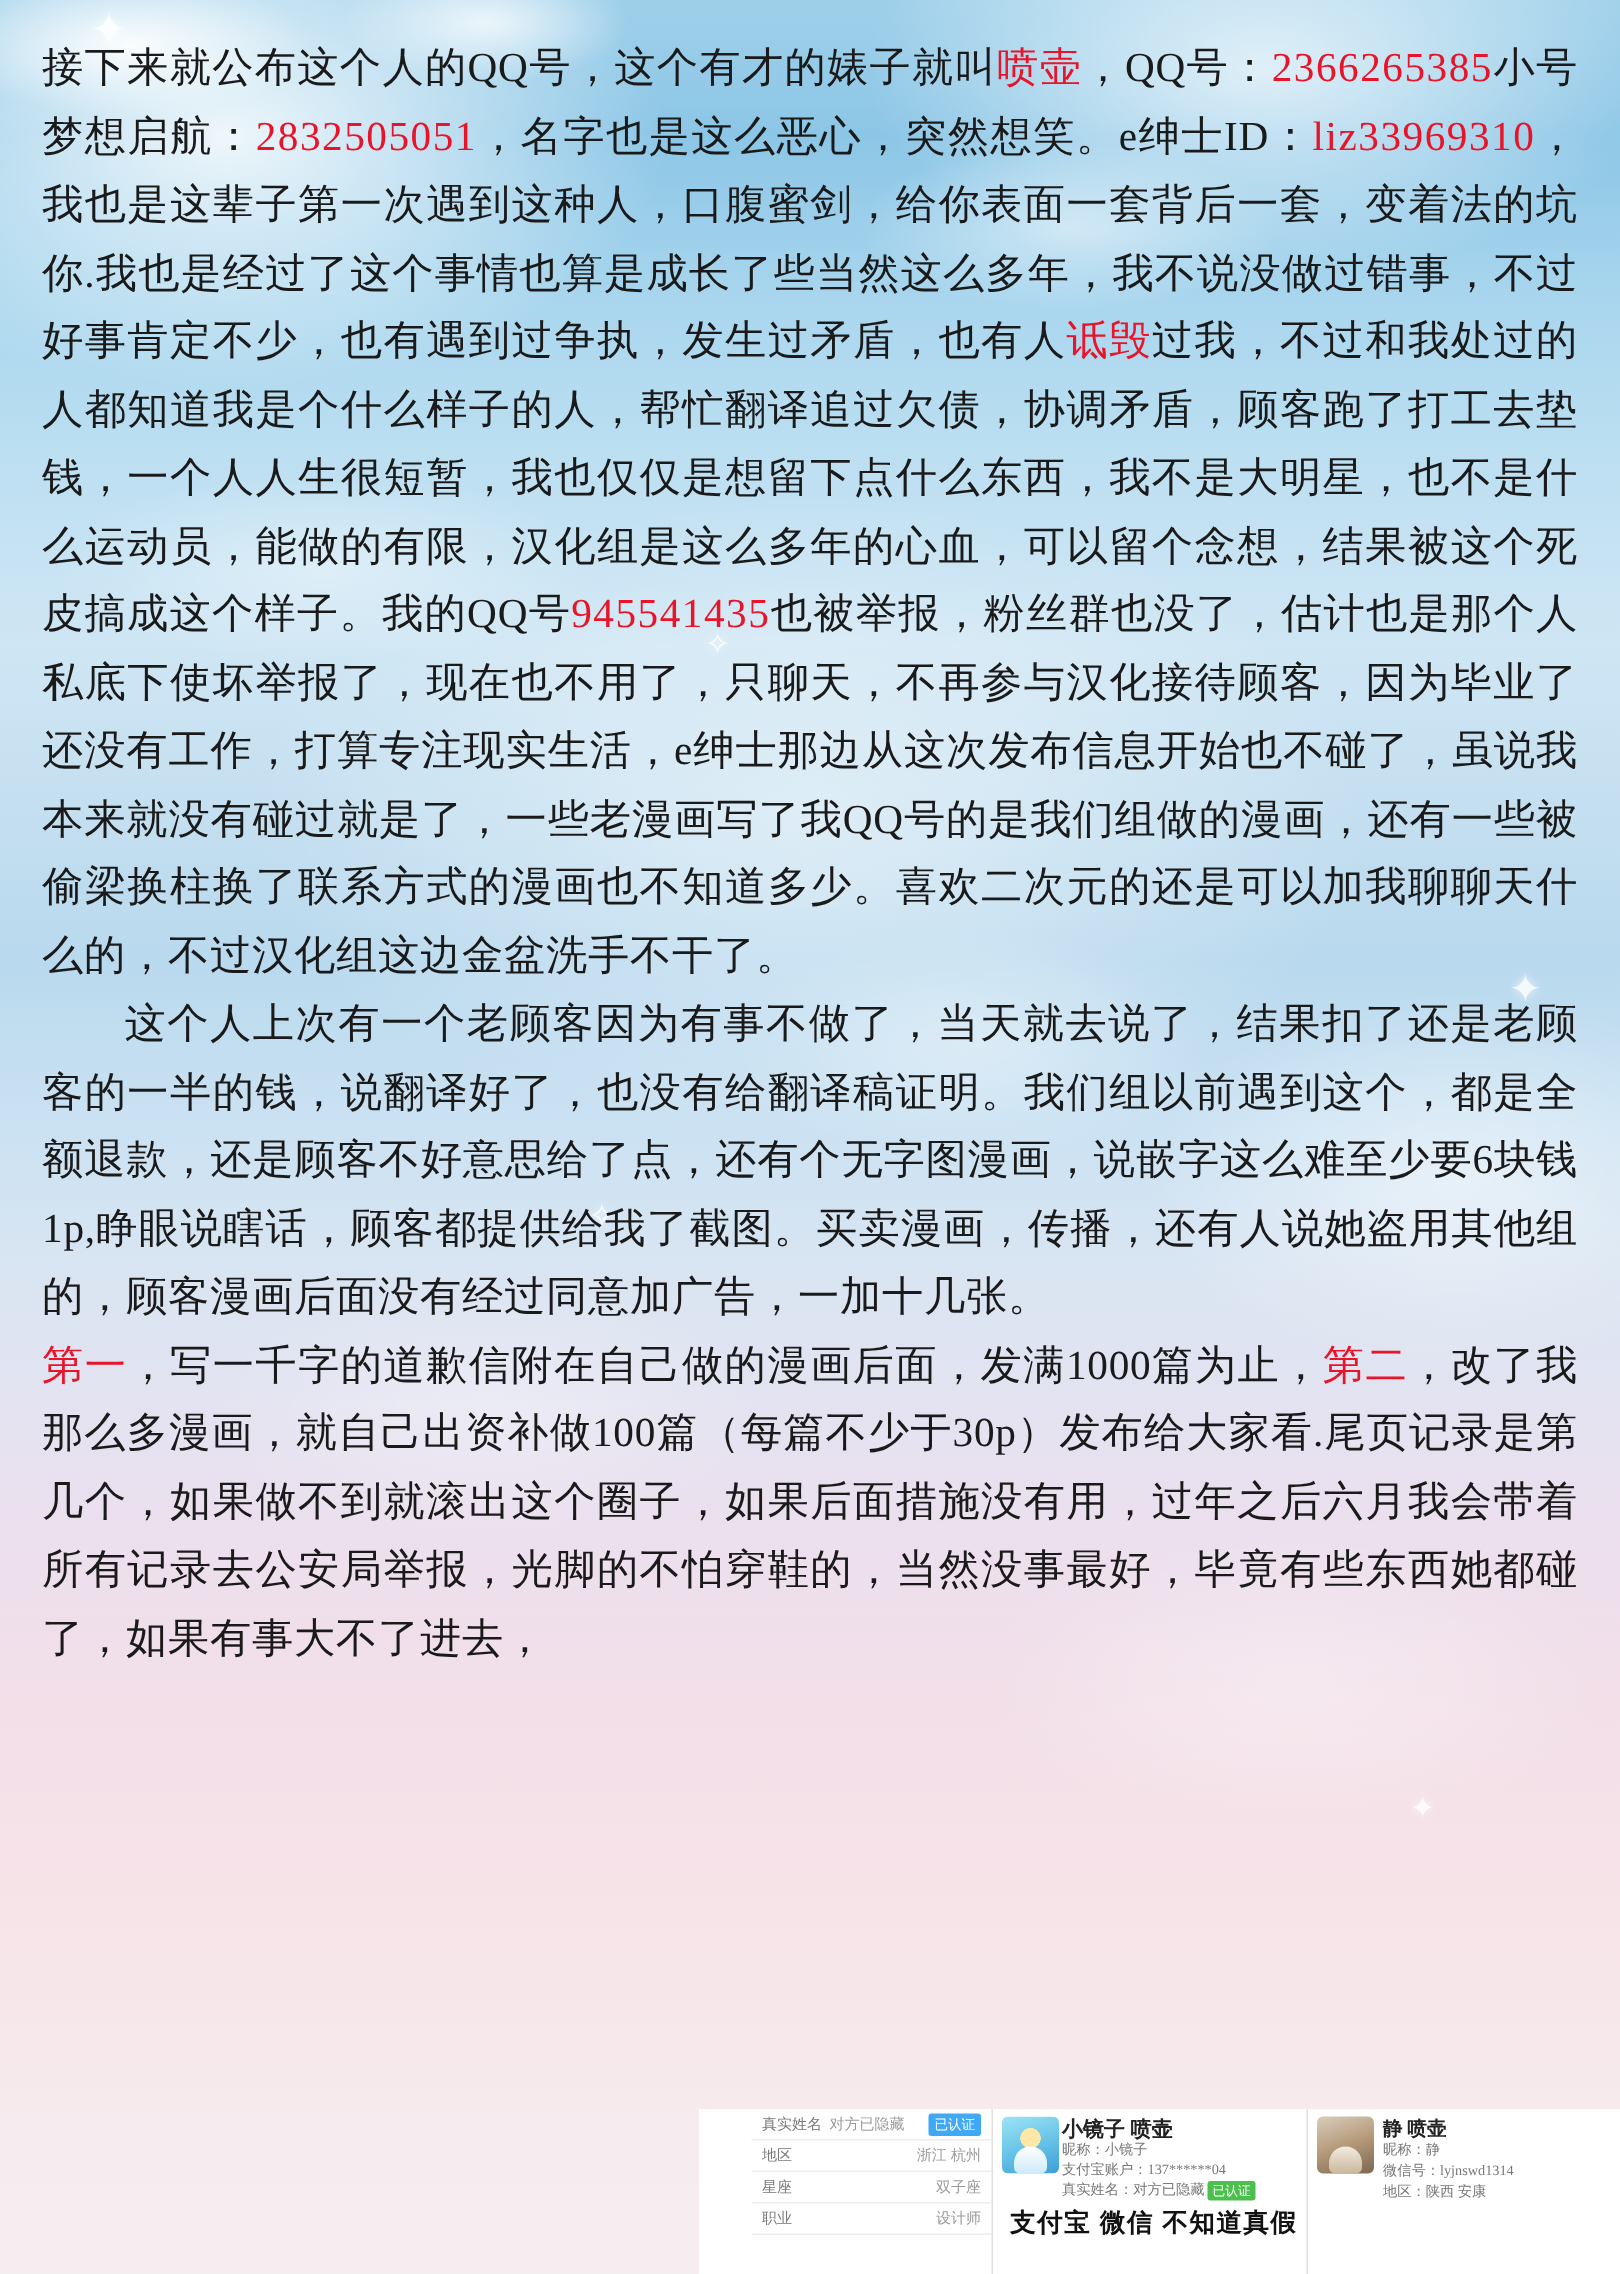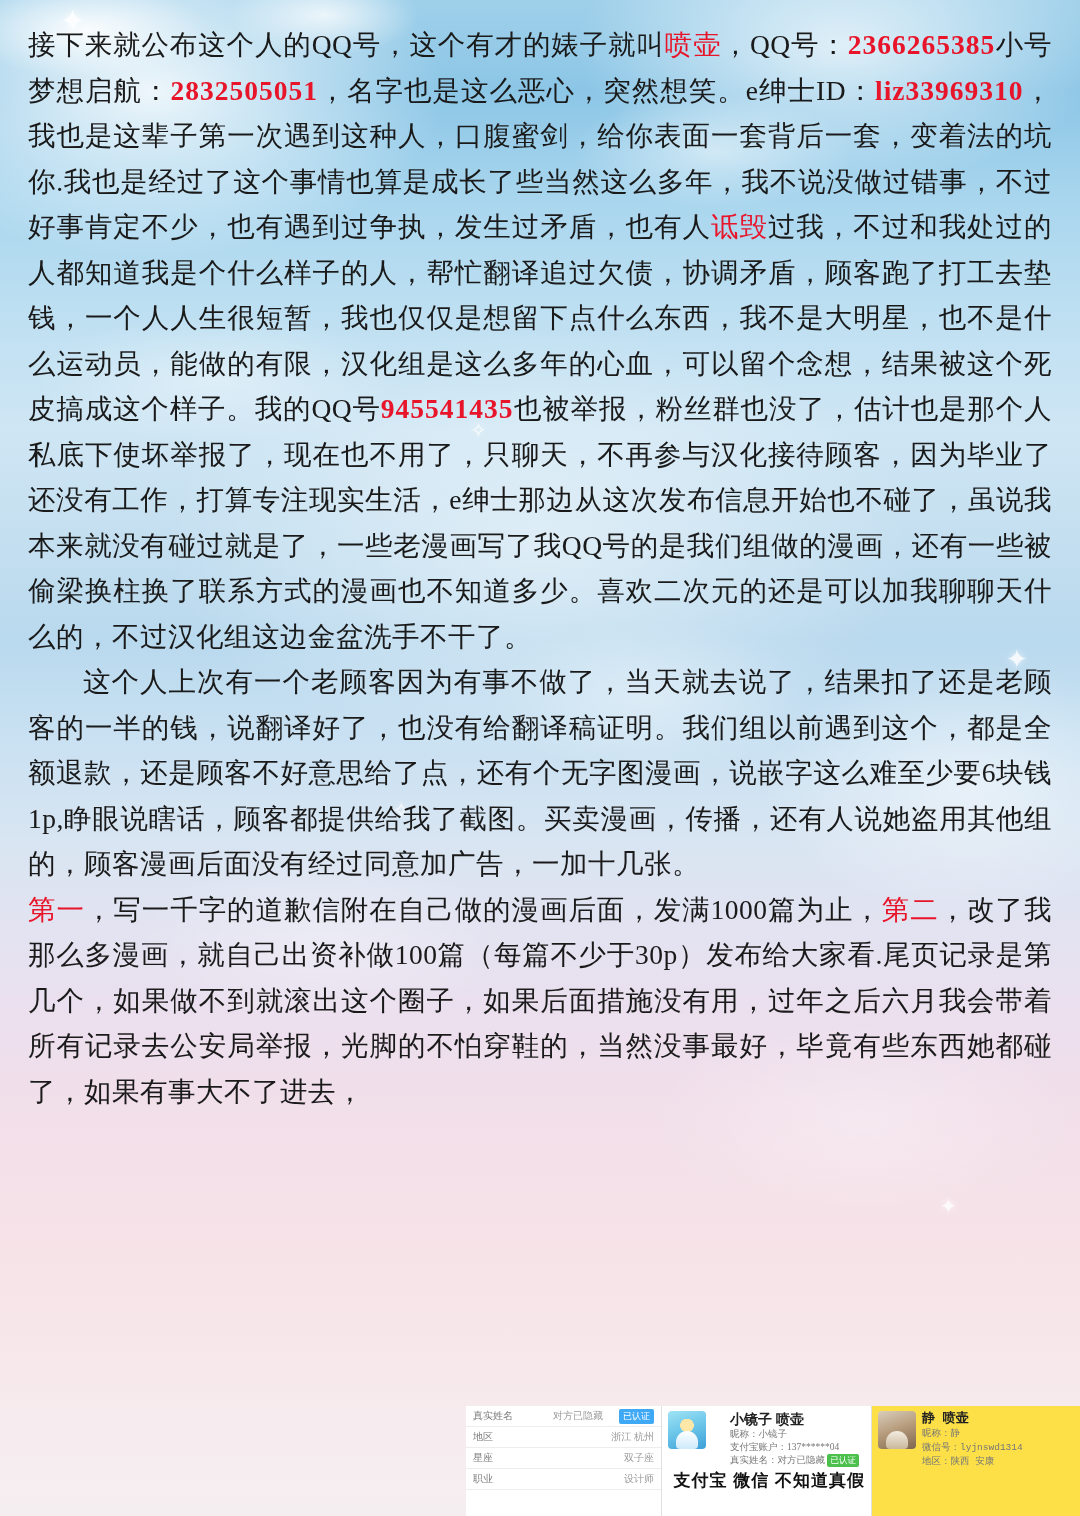--- a/index.html
+++ b/index.html
@@ -85,21 +85,21 @@
   }
   #article p.indent {
     text-indent: 2em;
   }
   .hl {
     color: #e8152a;
     font-weight: normal;
   }
   .num {
     color: #e8152a;
-    font-weight: bold;
+    font-weight: normal;
     letter-spacing: 1px;
   }
   
   #shots {
     position: absolute;
     left: 466px;
     top: 1406px;
     width: 614px;
     height: 110px;
     display: flex;
@@ -111,20 +111,21 @@
     overflow: hidden;
   }
   
   #shot-profile {
     width: 196px;
     background: #ffffff;
     border-right: 1px solid #e0e0e0;
     font-family: "Liberation Sans", sans-serif;
     font-size: 10px;
     color: #666;
+    padding-left: 35px;
   }
   #shot-profile .prow {
     display: flex;
     justify-content: space-between;
     align-items: center;
     padding: 5px 7px;
     border-bottom: 1px solid #ededed;
     height: 21px;
     box-sizing: border-box;
   }
@@ -142,21 +143,21 @@
     width: 210px;
     background: #ffffff;
     border-right: 1px solid #e0e0e0;
     padding: 5px 6px;
     font-family: "Liberation Sans", sans-serif;
     font-size: 10px;
     color: #555;
   }
   #shot-pay .top {
     display: flex;
-    gap: 24px;
+    gap: 2px;
     align-items: flex-start;
   }
   .avatar {
     width: 38px;
     height: 38px;
     border-radius: 4px;
     flex: 0 0 38px;
     background:
       radial-gradient(circle at 50% 38%, #ffe7a8 0 22%, rgba(255,231,168,0) 23%),
       linear-gradient(160deg, #9fe3f5 0%, #6fc8ea 45%, #3c9fd8 100%);
@@ -197,23 +198,23 @@
     margin-top: 2px;
     font-size: 17px;
     font-weight: bold;
     color: #111;
     text-align: right;
     letter-spacing: 1px;
   }
   
   #shot-wechat {
     width: 208px;
-    background: #fde047;
+    background: #ffffff;
     padding: 5px 6px;
-    font-family: Liberation Mono, monospace;
+    font-family: Liberation Serif, serif;
     font-size: 10px;
     color: #555;
   }
   #shot-wechat .top {
     display: flex;
     gap: 6px;
     align-items: flex-start;
   }
   #shot-wechat .name {
     font-size: 13px;

